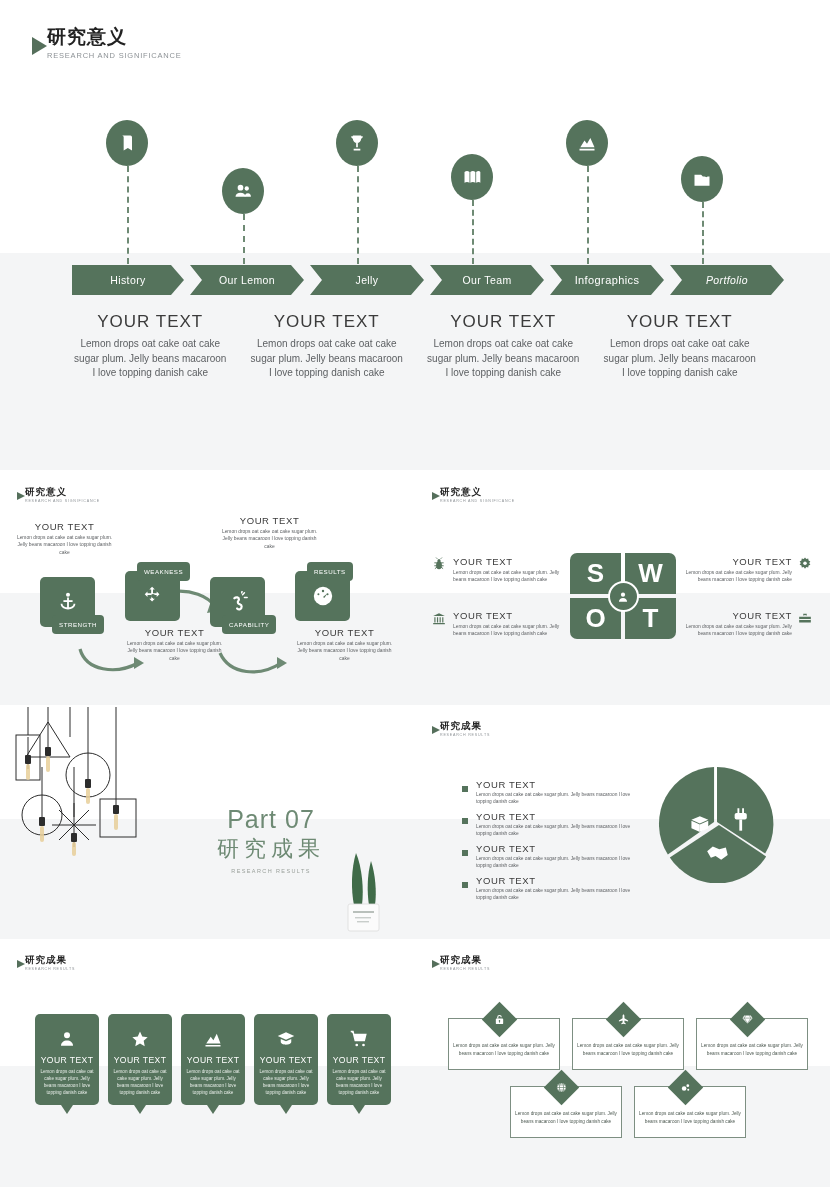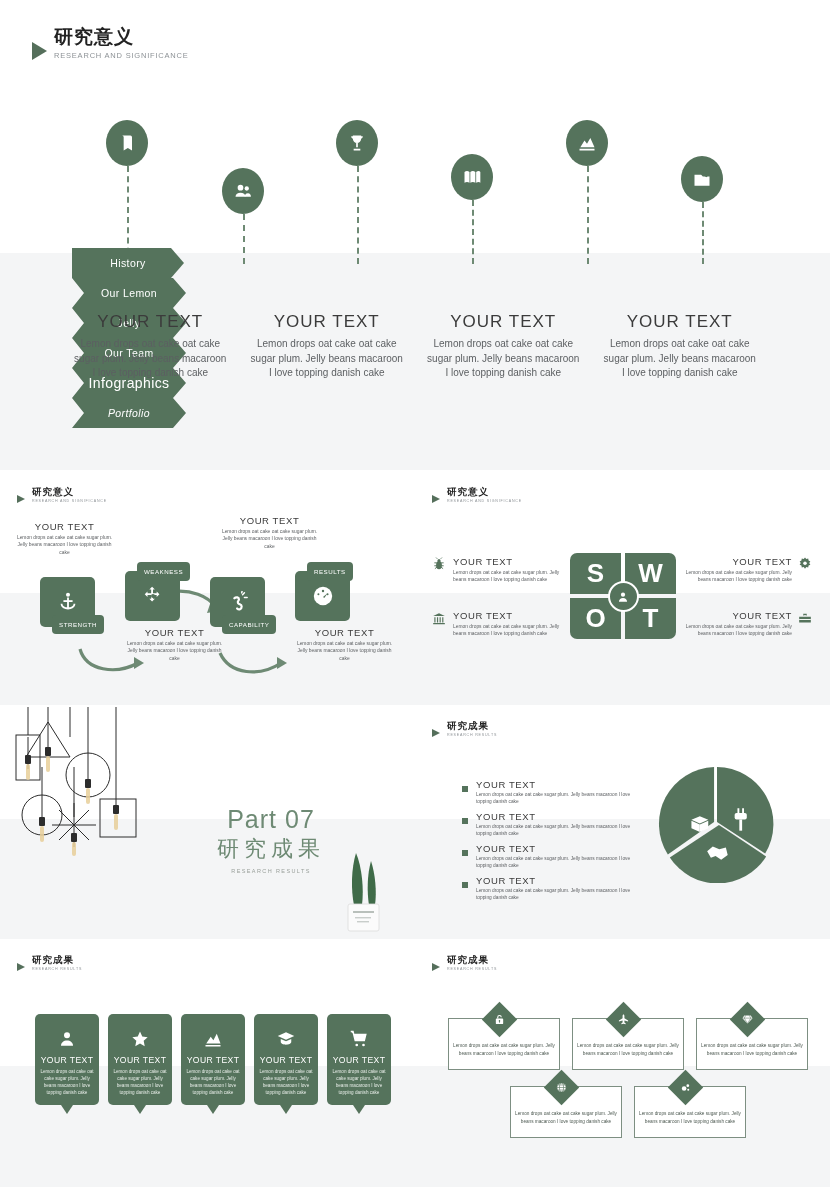--- a/index.html
+++ b/index.html
@@ -5,42 +5,42 @@
   * { margin:0; padding:0; box-sizing:border-box; }
   html,body { width:830px; height:1187px; background:#ffffff;
     font-family:"Liberation Sans","DejaVu Sans",sans-serif; }
   .page { position:relative; width:830px; height:1187px; overflow:hidden; background:#fff; }
 
   
   .slide { position:absolute; background:#ffffff; overflow:hidden; }
   .slide .band { position:absolute; left:0; right:0; background:#f4f5f6; }
 
   
-  .hdr { position:absolute; display:flex; align-items:flex-end; gap:7px; }
+  .hdr { position:absolute; display:flex; align-items:center; }
   .hdr .tri { width:0;height:0; border-style:solid; border-width:7px 0 7px 12px;
               border-color:transparent transparent transparent #556f5b; margin-top:3px;}
   .hdr .tx .cn { color:#222; font-weight:bold; letter-spacing:1px; line-height:1.1; }
   .hdr .tx .en { color:#8d9296; letter-spacing:.8px; line-height:1.2; }
 
   .hdr.big .tri { border-width:9px 0 9px 15px; margin-top:5px;}
   .hdr.big .tx .cn { font-size:19px; }
   .hdr.big .tx .en { font-size:7.5px; margin-top:3px;}
   .hdr.sm .tri { border-width:4.5px 0 4.5px 8px; margin-top:2px;}
   .hdr.sm .tx .cn { font-size:9.5px; }
   .hdr.sm .tx .en { font-size:3.6px; margin-top:1.5px; }
 
   
   #s1 { left:0; top:0; width:830px; height:470px; }
   #s1 .band { top:253px; height:217px; }
   .tl-circle { position:absolute; width:42px;height:46px; border-radius:50%;
       background:#55735c; display:flex; align-items:center; justify-content:center; }
   .tl-circle svg { width:20px; height:20px; fill:#fff; }
   .tl-dash { position:absolute; width:0; border-left:2px dashed #6e8a74; }
 
-  .chev-row { position:absolute; left:72px; top:248px; display:flex;flex-direction:column; }
+  .chev-row { position:absolute; left:72px; top:265px; display:flex; }
   .chev { position:relative; height:30px; background:#55735c; color:#fff;
           display:flex; align-items:center; justify-content:center;
           font-size:10.5px; letter-spacing:.4px; margin-right:6px;
           clip-path: polygon(0 0, calc(100% - 13px) 0, 100% 50%, calc(100% - 13px) 100%, 0 100%); }
   .chev.first { clip-path: polygon(0 0, calc(100% - 13px) 0, 100% 50%, calc(100% - 13px) 100%, 0 100%); }
   .chev.notch { clip-path: polygon(0 0, calc(100% - 13px) 0, 100% 50%, calc(100% - 13px) 100%, 0 100%, 12px 50%); }
 
   .col4 { position:absolute; top:312px; width:100%; display:flex; padding:0 72px; gap:20px;}
   .col4 .cell { flex:1; text-align:center; }
   .col4 .t { font-size:17px; color:#3b3b3b; letter-spacing:1px; margin-bottom:5px; }
@@ -185,21 +185,21 @@
           </svg>
         </div>
       <div class="tl-dash" style="left:702px; top:202px; height:62px;"></div>
     </div>
 
     <div class="chev-row">
       <div class="chev first" style="width:112px;">History</div>
       <div class="chev notch" style="width:114px;">Our Lemon</div>
       <div class="chev notch" style="width:114px;">Jelly</div>
       <div class="chev notch" style="width:114px;">Our Team</div>
-      <div class="chev notch" style="width:114px;font-size:14px;">Infographics</div>
+      <div class="chev notch" style="width:114px;font-size:11px;">Infographics</div>
       <div class="chev notch" style="width:114px;font-style:italic;">Portfolio</div>
     </div>
 
     <div class="col4">
       <div class="cell">
         <div class="t">YOUR TEXT</div>
         <div class="d">Lemon drops oat cake oat cake sugar plum. Jelly beans macaroon I love topping danish cake</div>
         </div>
       <div class="cell">
         <div class="t">YOUR TEXT</div>

